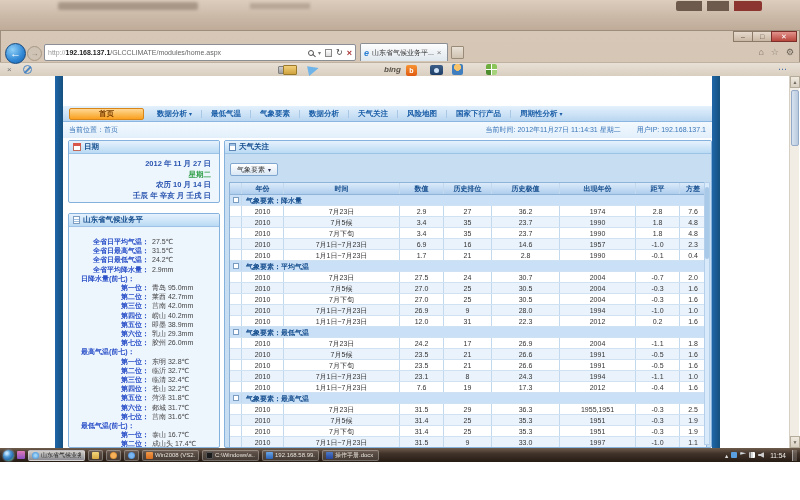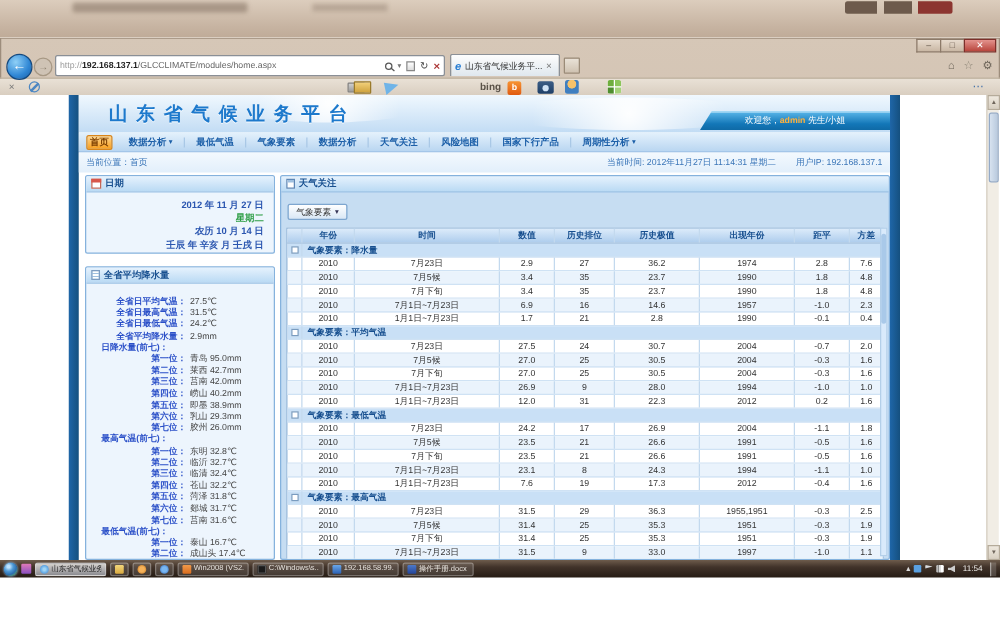--- a/index.html
+++ b/index.html
@@ -50,21 +50,21 @@
   .qi.star{color:#8a8274;}
   
   .toolbar2{position:absolute;left:0;top:32px;width:800px;height:14px;
     background:linear-gradient(#e9e1d6,#d9cec0);border-top:1px solid #bfb2a0;}
   .t2x{position:absolute;left:7px;top:2px;color:#777;font-size:8px;}
   .t2stop{position:absolute;left:23px;top:2px;width:9px;height:9px;border:1.5px solid #4b86c2;border-radius:50%;}
   .t2stop::after{content:"";position:absolute;left:-1px;top:3px;width:9px;height:1.5px;background:#4b86c2;transform:rotate(-45deg);}
   .cards{position:absolute;left:278px;top:3px;width:14px;height:8px;background:linear-gradient(#cfcfcf,#9e9e9e);border:1px solid #808080;border-radius:1px;}
   .cards::after{content:"";position:absolute;left:4px;top:-2px;width:12px;height:8px;background:linear-gradient(#f2d07a,#cfa23e);border:1px solid #9a7a2a;border-radius:1px;}
   .plane{position:absolute;left:308px;top:2px;width:0;height:0;border-left:11px solid #6fb4e8;border-top:4px solid transparent;border-bottom:6px solid transparent;transform:rotate(-12deg);}
-  .bingtxt{position:absolute;left:384px;top:2px;font-size:8px;font-weight:bold;color:#5a5248;}
+  .bingtxt{position:absolute;left:384px;top:2px;font-size:8px;font-weight:bold;font-style:italic;color:#5a5248;}
   .bingsq{position:absolute;left:406px;top:1.5px;width:11px;height:11px;background:linear-gradient(#f79433,#e05a10);border-radius:2px;color:#fff;font-size:7px;line-height:11px;text-align:center;font-weight:bold;}
   .cam{position:absolute;left:430px;top:2px;width:13px;height:10px;background:linear-gradient(#3d5e86,#1d3least);background:linear-gradient(#3d5e86,#1d3e66);border-radius:2px;}
   .cam::after{content:"";position:absolute;left:4px;top:2.5px;width:5px;height:5px;border-radius:50%;background:#cfe2f5;}
   .person{position:absolute;left:452px;top:1px;width:11px;height:11px;border-radius:2px;background:radial-gradient(circle at 50% 30%,#f6c26a 35%,#3f7fc0 40%);}
   .puzzle{position:absolute;left:486px;top:1px;width:11px;height:11px;border-radius:2px;overflow:hidden;display:grid;grid-template-columns:1fr 1fr;grid-template-rows:1fr 1fr;gap:1px;background:#fff;}
   .puzzle span{background:#6fae3e;}
   .puzzle span:nth-child(2){background:#8cc55a;}
   .puzzle span:nth-child(3){background:#4f8e2f;}
   .puzzle span:nth-child(4){background:#a5d27a;}
   .moredots{position:absolute;right:12px;top:1px;color:#3f6fa8;font-size:9px;letter-spacing:1px;}
@@ -79,21 +79,21 @@
   .c1{left:120px;top:-8px;width:160px;height:30px;}
   .c2{left:330px;top:2px;width:220px;height:26px;}
   .pg-title{position:absolute;left:24px;top:6px;font-size:15px;font-weight:bold;color:#1d79cc;letter-spacing:7px;text-shadow:0 1px 0 rgba(255,255,255,.8);}
   .ribbon{position:absolute;right:0;top:13px;width:152px;height:15px;}
   .ribbon .band{position:absolute;inset:0;background:linear-gradient(180deg,#55b2e6,#1377b8 65%,#0f6aa6);transform:skewX(-32deg);transform-origin:100% 100%;border-top:1px solid #8fd0f2;}
   .ribbon .txt{position:absolute;inset:0;text-align:center;font-size:7px;line-height:15px;color:#fff;}
   .ribbon .usr{color:#ffb13b;font-weight:bold;}
   .menubar{position:absolute;left:63px;top:30px;width:649px;height:16px;
     background:linear-gradient(#e4f1fc,#b9d6f1);border-bottom:1px solid #8cb6e2;display:flex;align-items:center;padding-left:2px;}
   .mitem{font-size:7.5px;font-weight:bold;color:#1c5fa8;padding:0 9px;height:16px;line-height:16px;white-space:nowrap;display:flex;align-items:center;gap:2px;}
-  .mactive{background:linear-gradient(#ffd894,#f9a01e);border:1px solid #d8851a;border-radius:2px;color:#7c3f00;height:12px;line-height:11px;margin:0 4px;padding:0 2px;}
+  .mactive{background:linear-gradient(#ffd894,#f9a01e);border:1px solid #d8851a;border-radius:2px;color:#7c3f00;height:12px;line-height:11px;margin:0 4px;padding:0 29px;}
   .mcaret::before{content:"\25BE";font-size:6px;color:#1c5fa8;}
   .mdiv{width:1px;height:8px;background:#a9c8e6;}
   .statusbar{position:absolute;left:63px;top:46px;width:649px;height:16px;background:linear-gradient(#f3f9fe,#e2effb);
     font-size:7px;color:#3b76b8;display:flex;align-items:center;}
   .crumb{margin-left:6px;}
   .statr{margin-left:auto;margin-right:6px;display:flex;gap:16px;}
 
   
   .panel{position:absolute;border:1px solid #85b2dd;background:#edf5fd;overflow:hidden;border-radius:2px;}
   .p-cal{left:68px;top:64px;width:152px;height:63px;}
@@ -229,29 +229,20 @@
           <span></span>
           <span></span>
         </span>
       <span class="moredots">⋯</span>
     </div>
 
     <div class="vp">
       <div class="edge l"></div>
       <div class="edge r"></div>
 
-      <div class="pg-header">
-        <div class="cloud c1"></div>
-        <div class="cloud c2"></div>
-        <div class="pg-title">山东省气候业务平台</div>
-        <div class="ribbon">
-          <div class="band"></div>
-          <div class="txt"><span>欢迎您，</span><span class="usr">admin</span><span> 先生/小姐</span></div>
-        </div>
-      </div>
 
       <div class="menubar">
         <span style="display:flex;align-items:center;">
             <span class="mitem mactive">首页</span>
             <span class="mitem">数据分析<span class="mcaret"></span></span>
             <span class="mdiv"></span>
             <span class="mitem">最低气温</span>
             <span class="mdiv"></span>
             <span class="mitem">气象要素</span>
             <span class="mdiv"></span>
@@ -284,21 +275,21 @@
             <div class="cal-line c-blue">2012 年 11 月 27 日</div>
             <div class="cal-line c-green">星期二</div>
             <div class="cal-line c-blue">农历 10 月 14 日</div>
             <div class="cal-line c-mix">壬辰 年 辛亥 月 壬戌 日</div>
           </div>
       </div>
 
       <div class="panel p-wx">
         <div class="phead">
           <span class="ico-doc"></span>
-          <span>全省平均降水量</span>
+          <span>山东省气候业务平</span>
         </div>
         <div class="wx-body">
             <div class="w-line">
               <span class="w-lbl">全省日平均气温：</span>
               <span class="w-val">27.5℃</span>
             </div>
             <div class="w-line">
               <span class="w-lbl">全省日最高气温：</span>
               <span class="w-val">31.5℃</span>
             </div>

